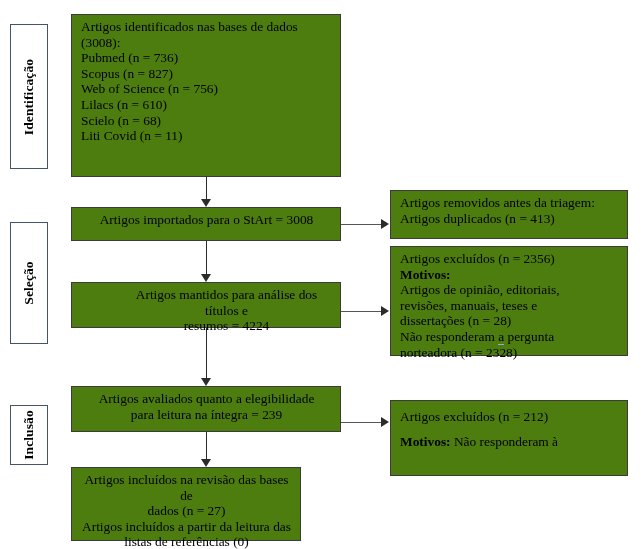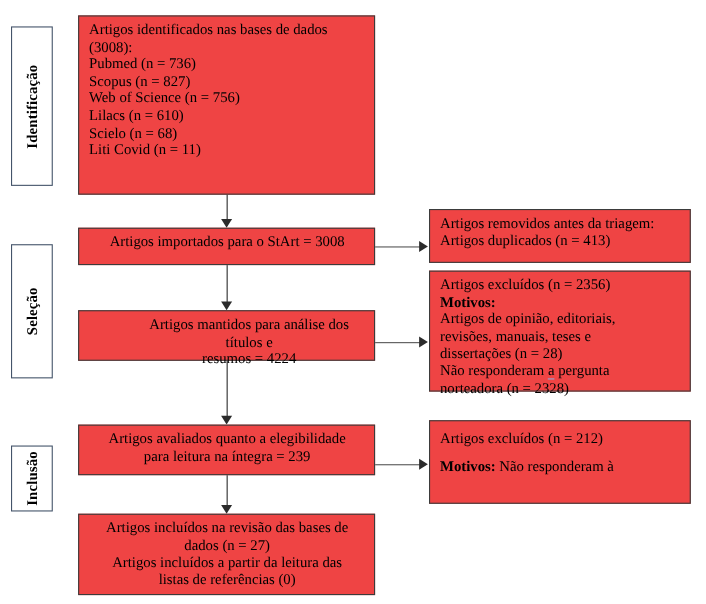--- a/index.html
+++ b/index.html
@@ -41,21 +41,21 @@
     font-weight: bold;
     font-size: 13.5px;
     letter-spacing: 0.1px;
     line-height: 1;
   }
 
   
   .node {
     position: absolute;
     border: 1.1px solid #3b3b3b;
-    background: #ef4444;
+    background: #4d7c0f;
     box-sizing: border-box;
     font-size: 13.4px;
     line-height: 1.165;
   }
   .node .inner {
     padding: 4px 8px 4px 9px;
   }
   .node.center .inner {
     text-align: center;
   }
@@ -186,31 +186,31 @@
   <div class="node center vcenter" style="left:71px; top:386px; width:270px; height:46px;">
     <div class="inner">
       <div>Artigos avaliados quanto a elegibilidade</div>
       <div>para leitura na íntegra = 239</div>
     </div>
   </div>
 
   <div class="hline" style="left:341px; top:421.5px; width:41px;"></div>
   <div class="arrow-right" style="left:381px; top:417px;"></div>
 
-  <div class="node left" style="left:390px; top:382px; width:238px; height:76px;">
+  <div class="node left" style="left:390px; top:400px; width:238px; height:76px;">
     <div class="inner" style="padding-top:8px;">
       <div style="margin-bottom:9px;">Artigos excluídos (n = 212)</div>
       <div><b class="bold">Motivos:</b><span> Não responderam à</span></div>
     </div>
   </div>
 
   <div class="vline" style="left:205.5px; top:432px; width:1.6px; height:32px;"></div>
   <div class="arrow-down" style="left:201px; top:459px;"></div>
 
-  <div class="node center vcenter" style="left:71px; top:467px; width:270px; height:74px;">
+  <div class="node center vcenter" style="left:71px; top:467px; width:230px; height:74px;">
     <div class="inner">
       <div>Artigos incluídos na revisão das bases de</div>
       <div>dados (n = 27)</div>
       <div>Artigos incluídos a partir da leitura das</div>
       <div>listas de referências (0)</div>
     </div>
   </div>
 
 </div>
 

